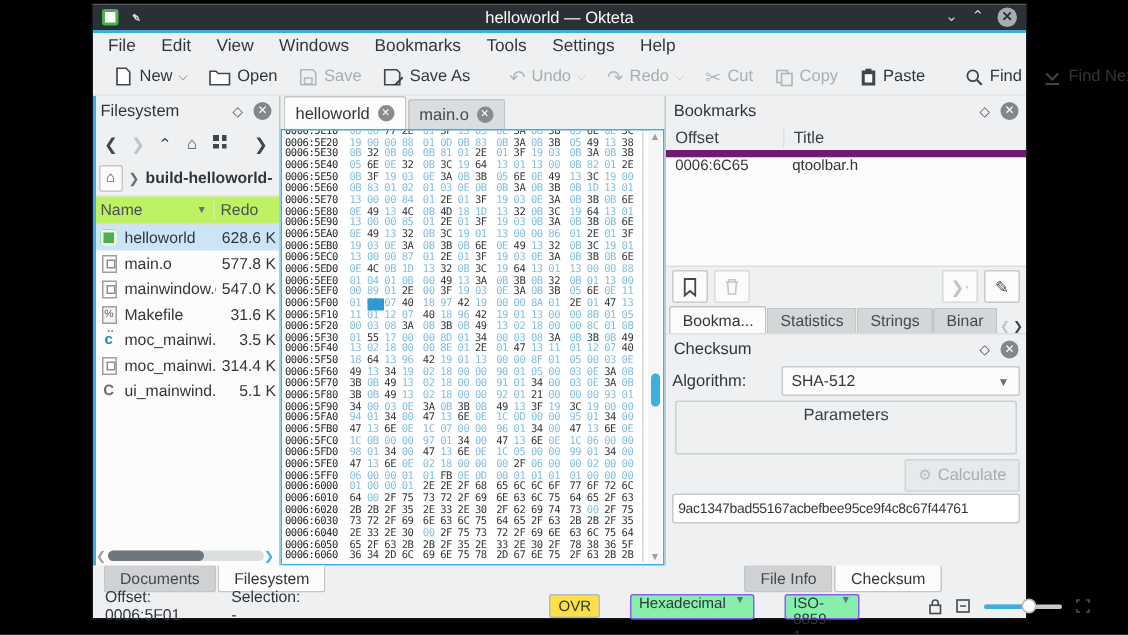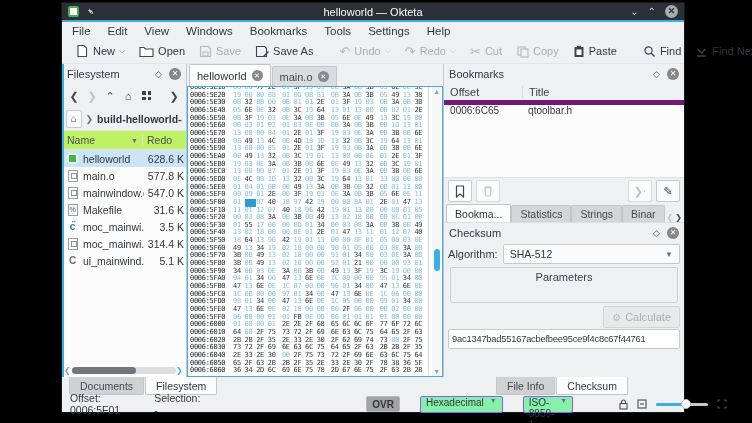--- a/index.html
+++ b/index.html
@@ -127,21 +127,21 @@
   .bmspacer{flex:1;}
   .tooltabs{height:18px;display:flex;align-items:flex-end;padding-left:2px;font-size:10.5px;flex:none;}
   .ttab{height:16px;padding:0 8px;display:flex;align-items:center;background:#d4d6d7;
         border:1px solid #c2c6c8;border-bottom:none;border-radius:2px 2px 0 0;color:#45494d;white-space:nowrap;overflow:hidden;}
   .ttab.active{background:#fcfcfc;height:17px;color:#31363b;}
   .ttscroll{display:flex;align-items:center;font-size:8px;gap:2px;padding:0 2px;color:#3f464c;}
   .ttscroll .dis{color:#bfc3c5;}
   
   .algorow{height:22px;display:flex;align-items:center;padding:0 4px;gap:5px;font-size:11px;flex:none;text-align:right;}
   .combo{flex:1;height:18px;border:1px solid #c6cacc;border-radius:2px;background:#fbfbfb;
-         display:flex;align-items:center;padding:0 6px;font-size:10.5px;}
+         display:flex;align-items:center;padding:0 6px;font-size:10.5px;margin-left:18px;}
   .combo .cchev{margin-left:auto;font-size:8px;color:#6b7074;}
   .params{margin:2px 6px;height:34px;border:1px solid #ccd0d2;border-radius:2px;position:relative;flex:none;}
   .params .ptitle2{position:absolute;top:3px;left:0;right:0;text-align:center;font-size:11px;color:#3b4045;}
   .calcrow{height:24px;display:flex;align-items:center;justify-content:flex-end;padding:0 4px;flex:none;}
   .calcbtn{height:20px;display:flex;align-items:center;gap:4px;padding:0 8px;border:1px solid #d2d5d7;
            border-radius:2px;background:#e7e9ea;color:#a9adb0;font-size:11px;}
   .hashrow{height:20px;padding:0 4px;flex:none;}
   .hashfield{height:18px;border:1px solid #c6cacc;border-radius:2px;background:#fff;display:flex;
              align-items:center;padding:0 3px;font-size:9.3px;letter-spacing:-0.2px;white-space:nowrap;overflow:hidden;}
   
@@ -149,21 +149,21 @@
   .dtabs{position:absolute;top:0;display:flex;gap:1px;}
   .dtabs.l{left:7px;} .dtabs.r{left:434px;}
   .dtab{height:17px;padding:0 10px;display:flex;align-items:center;font-size:10.5px;background:#cfd1d2;
         border:1px solid #c2c6c8;border-top:none;border-radius:0 0 2px 2px;color:#45494d;}
   .dtab.active{background:#fcfcfc;color:#31363b;}
   
   .status{position:absolute;left:0;top:393px;width:100%;height:16px;display:flex;align-items:center;
           font-size:10.5px;padding:0 8px;box-sizing:border-box;gap:20px;}
   .status .sel{margin-left:14px;}
   .ovr{margin-left:146px;height:14px;padding:0 5px;border:1px solid #b6babd;border-radius:2px;
-       background:#a3a3a3;display:flex;align-items:center;font-size:10px;font-weight:bold;}
+       background:#fde047;display:flex;align-items:center;font-size:10px;}
   .scombo{height:15px;border:1px solid #8b5cf6;border-radius:2px;background:#86efac;display:flex;
           align-items:flex-start;gap:6px;padding:0 5px;font-size:10px;}
   .scombo .cchev{font-size:7px;color:#6b7074;}
   .sicons{display:flex;align-items:center;gap:9px;margin-left:26px;}
   .slider{width:52px;height:12px;position:relative;}
   .slider .trk{position:absolute;left:0;right:0;top:5px;height:3px;background:#c6c9cb;border-radius:2px;}
   .slider .fill{position:absolute;left:0;top:5px;width:55%;height:3px;background:#3daee2;border-radius:2px;}
   .slider .knob{position:absolute;left:48%;top:1px;width:10px;height:10px;border-radius:50%;background:#fcfcfc;
                 border:1px solid #b4b8ba;box-sizing:border-box;}
 </style>

